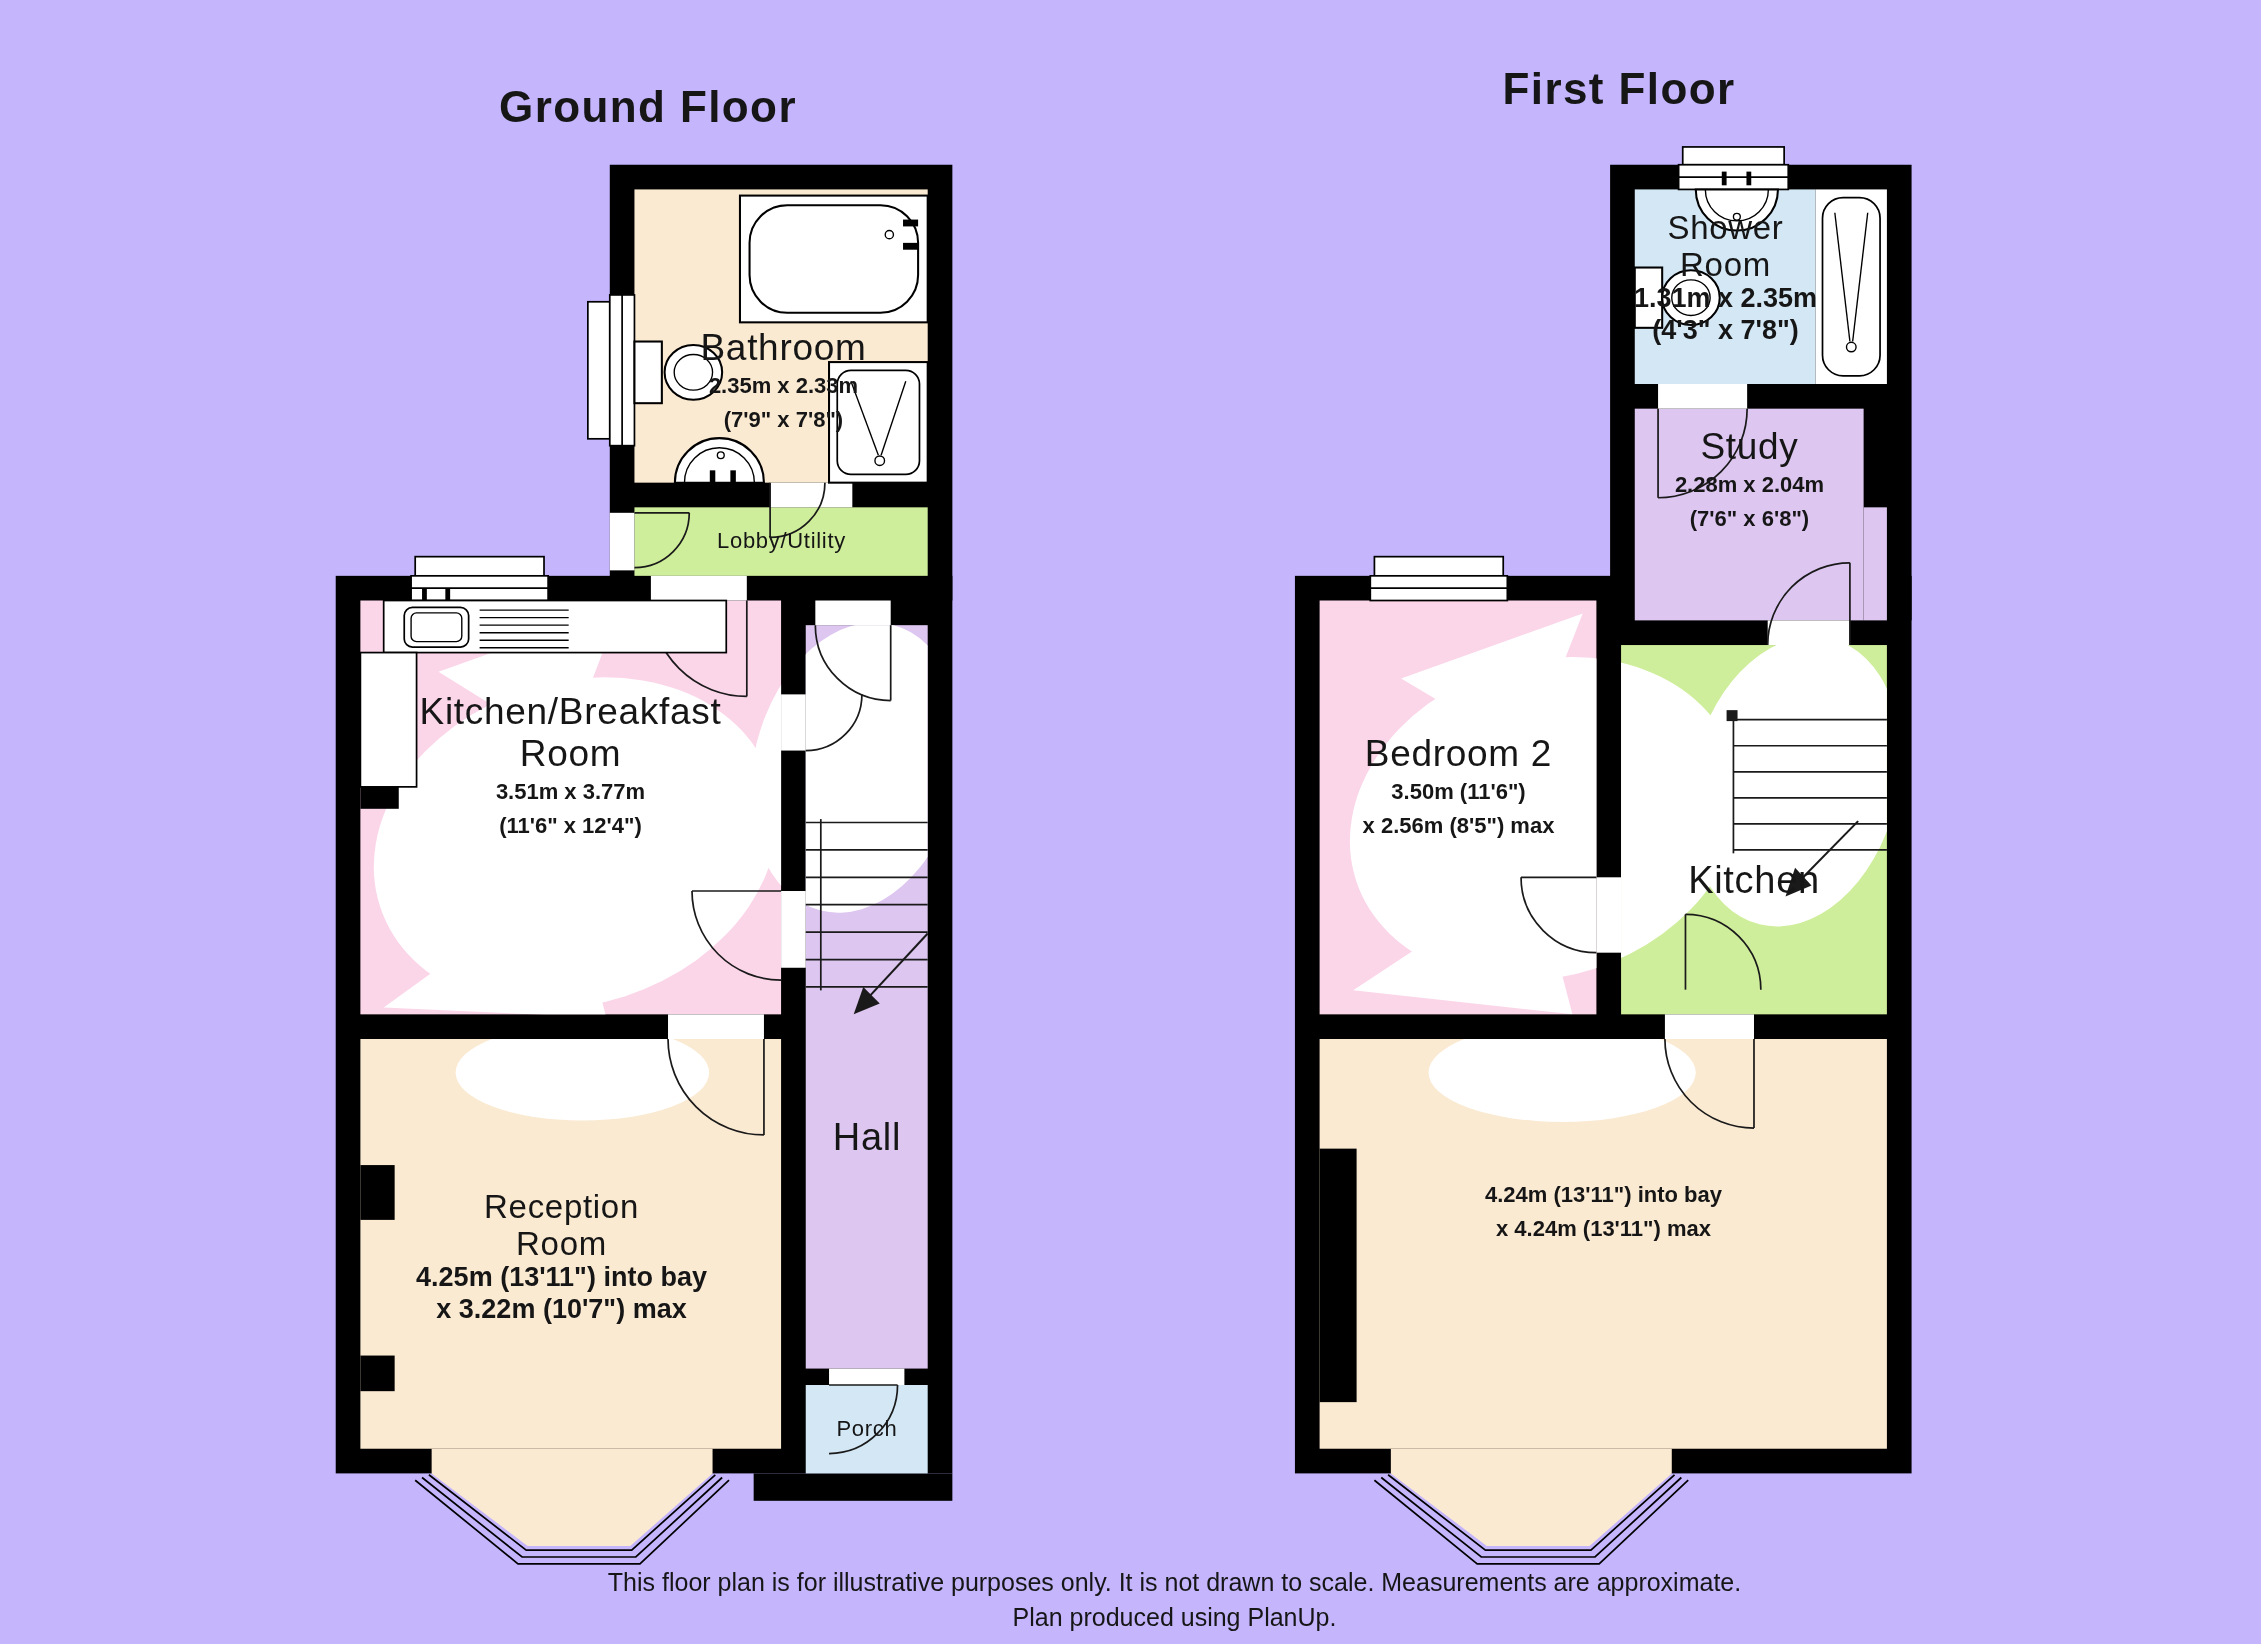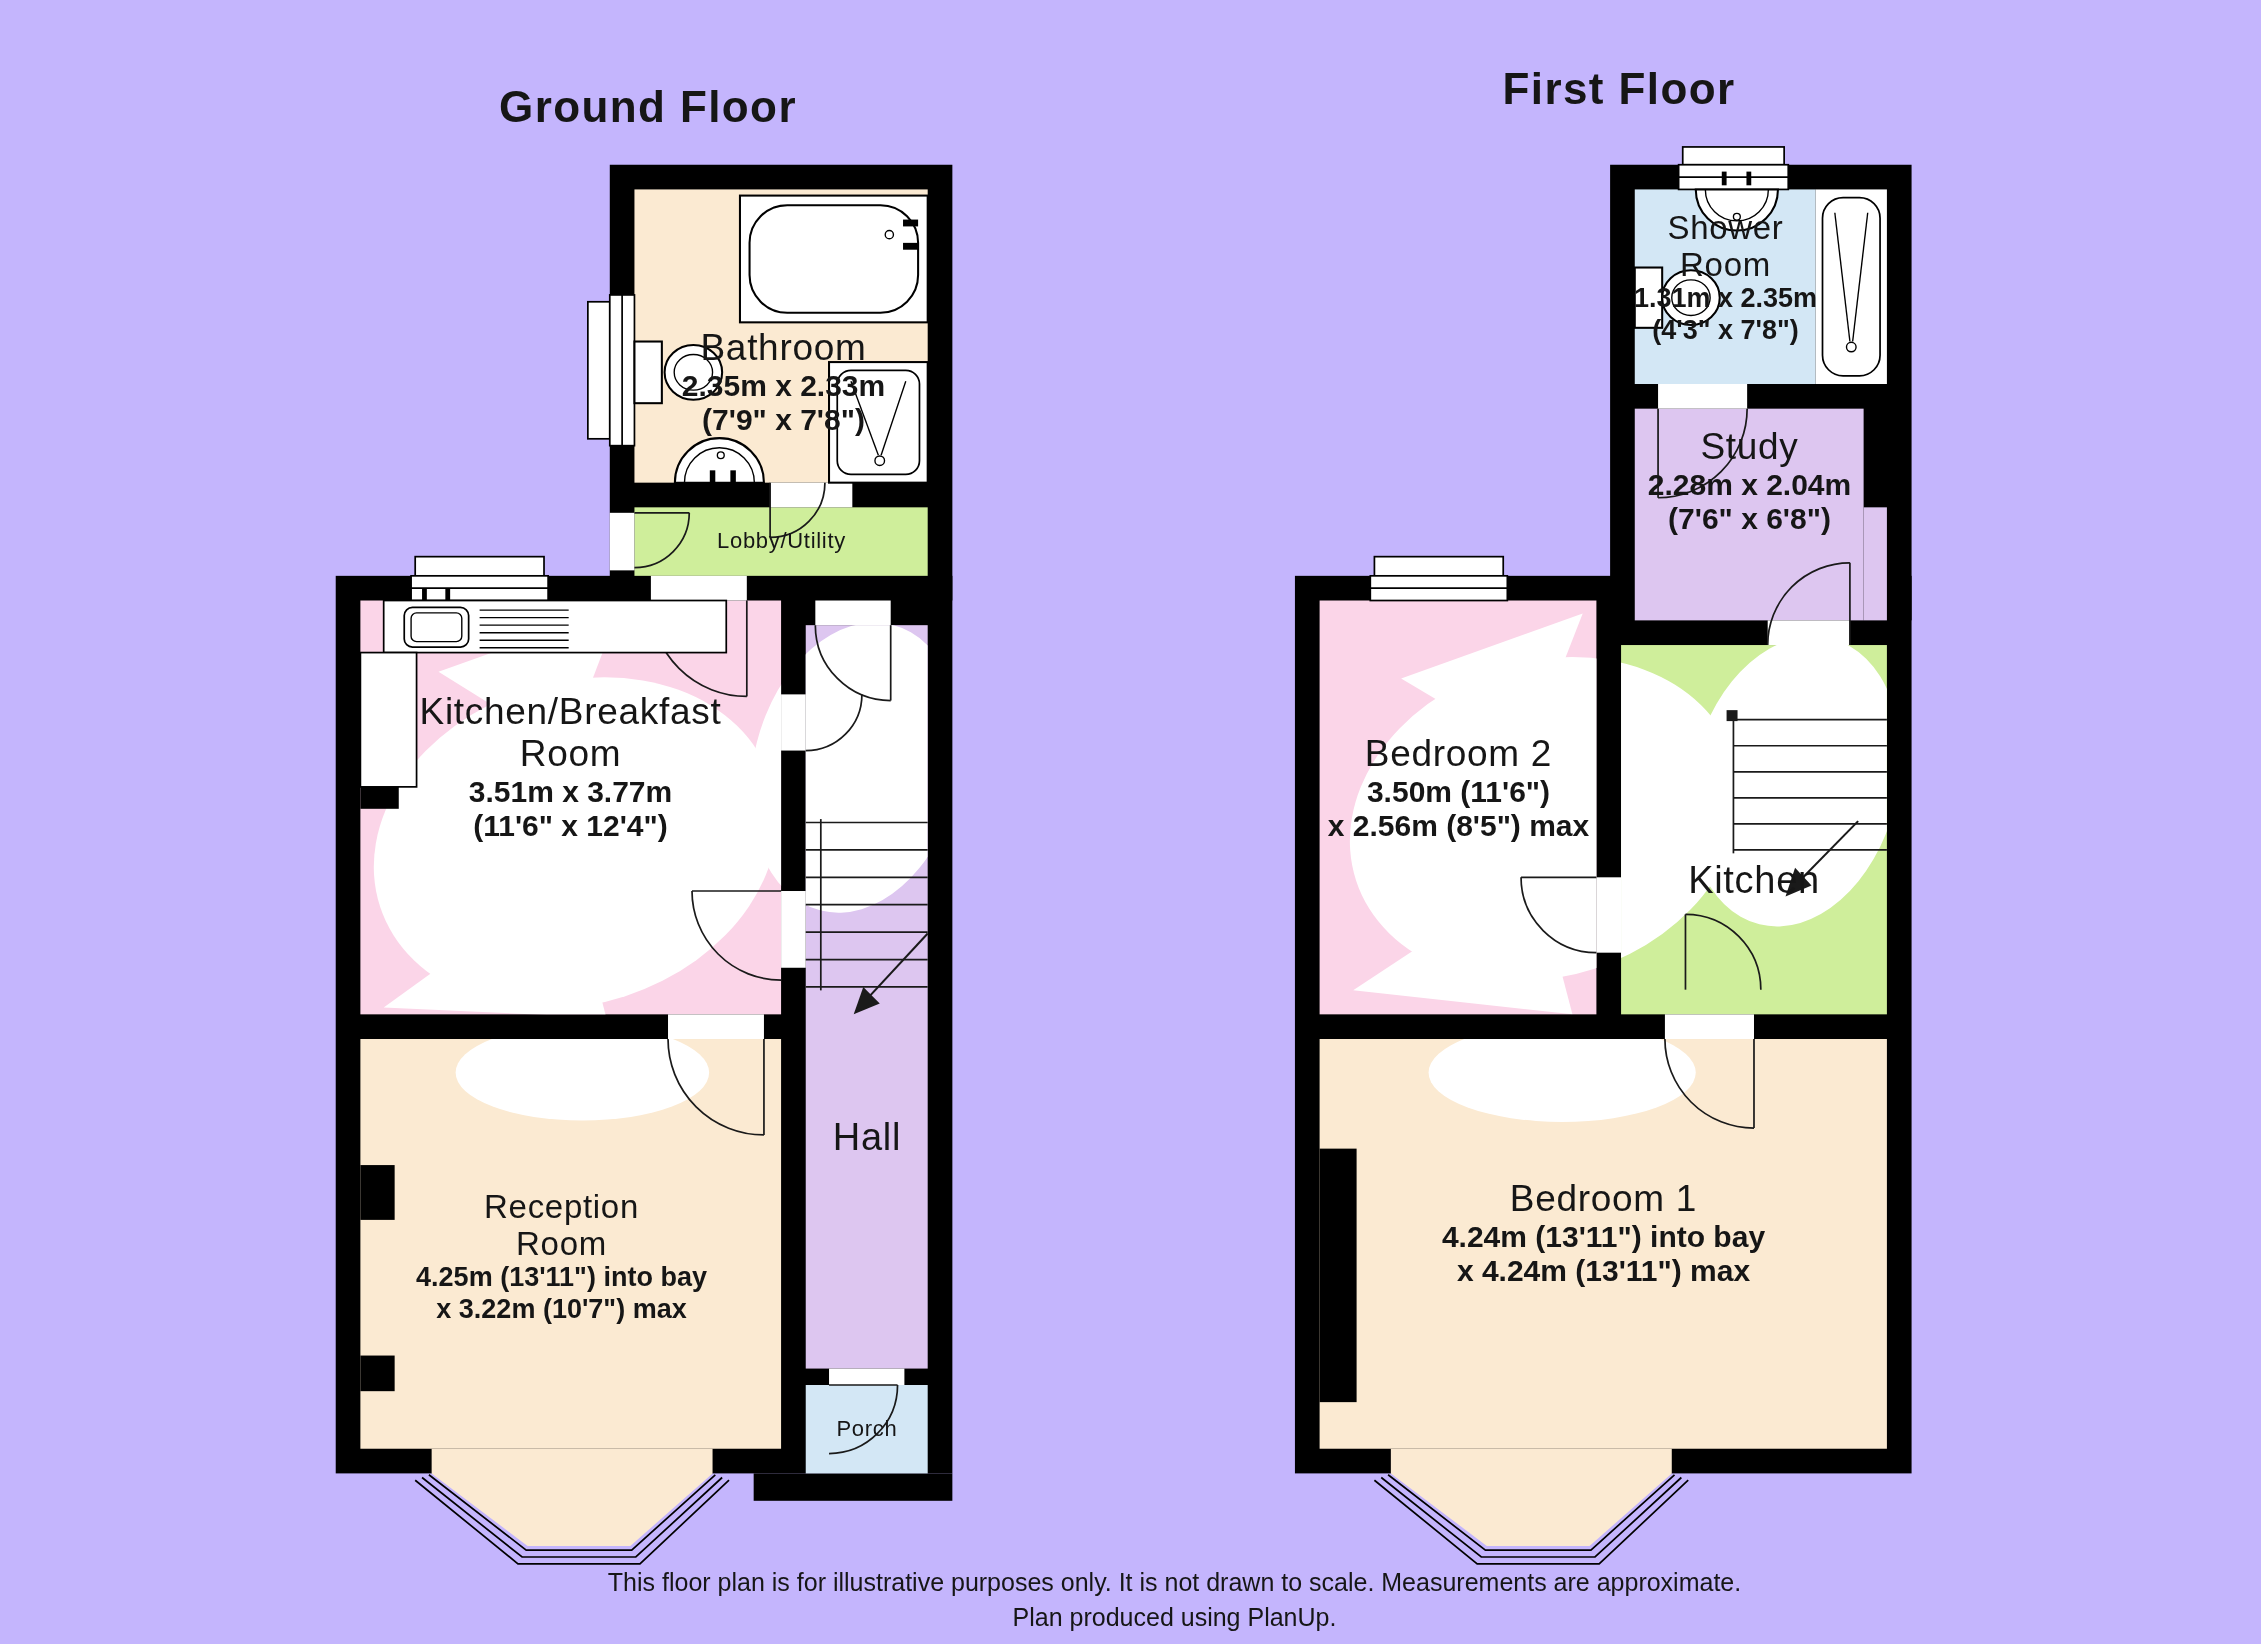--- a/index.html
+++ b/index.html
@@ -11,21 +11,21 @@
   svg.plan{position:absolute;left:0;top:0;}
   .floor-title{
     position:absolute;text-align:center;font-weight:bold;font-size:44px;
     letter-spacing:1.4px;line-height:52px;
   }
   .rlabel{position:absolute;text-align:center;pointer-events:none;}
   .rname{font-weight:normal;font-size:37px;line-height:42px;letter-spacing:0.7px;}
   .rname.lg{font-size:38px;}
   .rname.md{font-size:33px;line-height:37px;}
   .rname.sm{font-size:22px;line-height:37px;}
-  .rdim{font-weight:bold;font-size:30px;line-height:34px;}
+  .rdim{font-weight:bold;font-size:22px;line-height:34px;}
   .rdim.sm{font-size:27px;line-height:31.5px;}
   .footer{
     position:absolute;left:0;width:2261px;text-align:center;
     font-size:25px;line-height:36px;font-weight:normal;padding-left:44px;
   }
 </style>
 </head>
 <body>
 
 <div class="canvas">
@@ -355,21 +355,20 @@
   <div class="rname">Bedroom 2</div>
   <div class="rdim">3.50m (11'6")</div>
   <div class="rdim">x 2.56m (8'5") max</div>
 </div>
 
 <div class="rlabel" style="left:1651px;top:859px;width:206px;">
   <div class="rname lg">Kitchen</div>
 </div>
 
 <div class="rlabel" style="left:1398px;top:1178px;width:411px;">
-  <div class="rname">Bedroom 1</div>
   <div class="rdim">4.24m (13'11") into bay</div>
   <div class="rdim">x 4.24m (13'11") max</div>
 </div>
 
 <div class="footer" style="top:1564px;">This floor plan is for illustrative purposes only. It is not drawn to scale. Measurements are approximate.</div>
 <div class="footer" style="top:1599px;">Plan produced using PlanUp.</div>
 
 </div>
 
 

